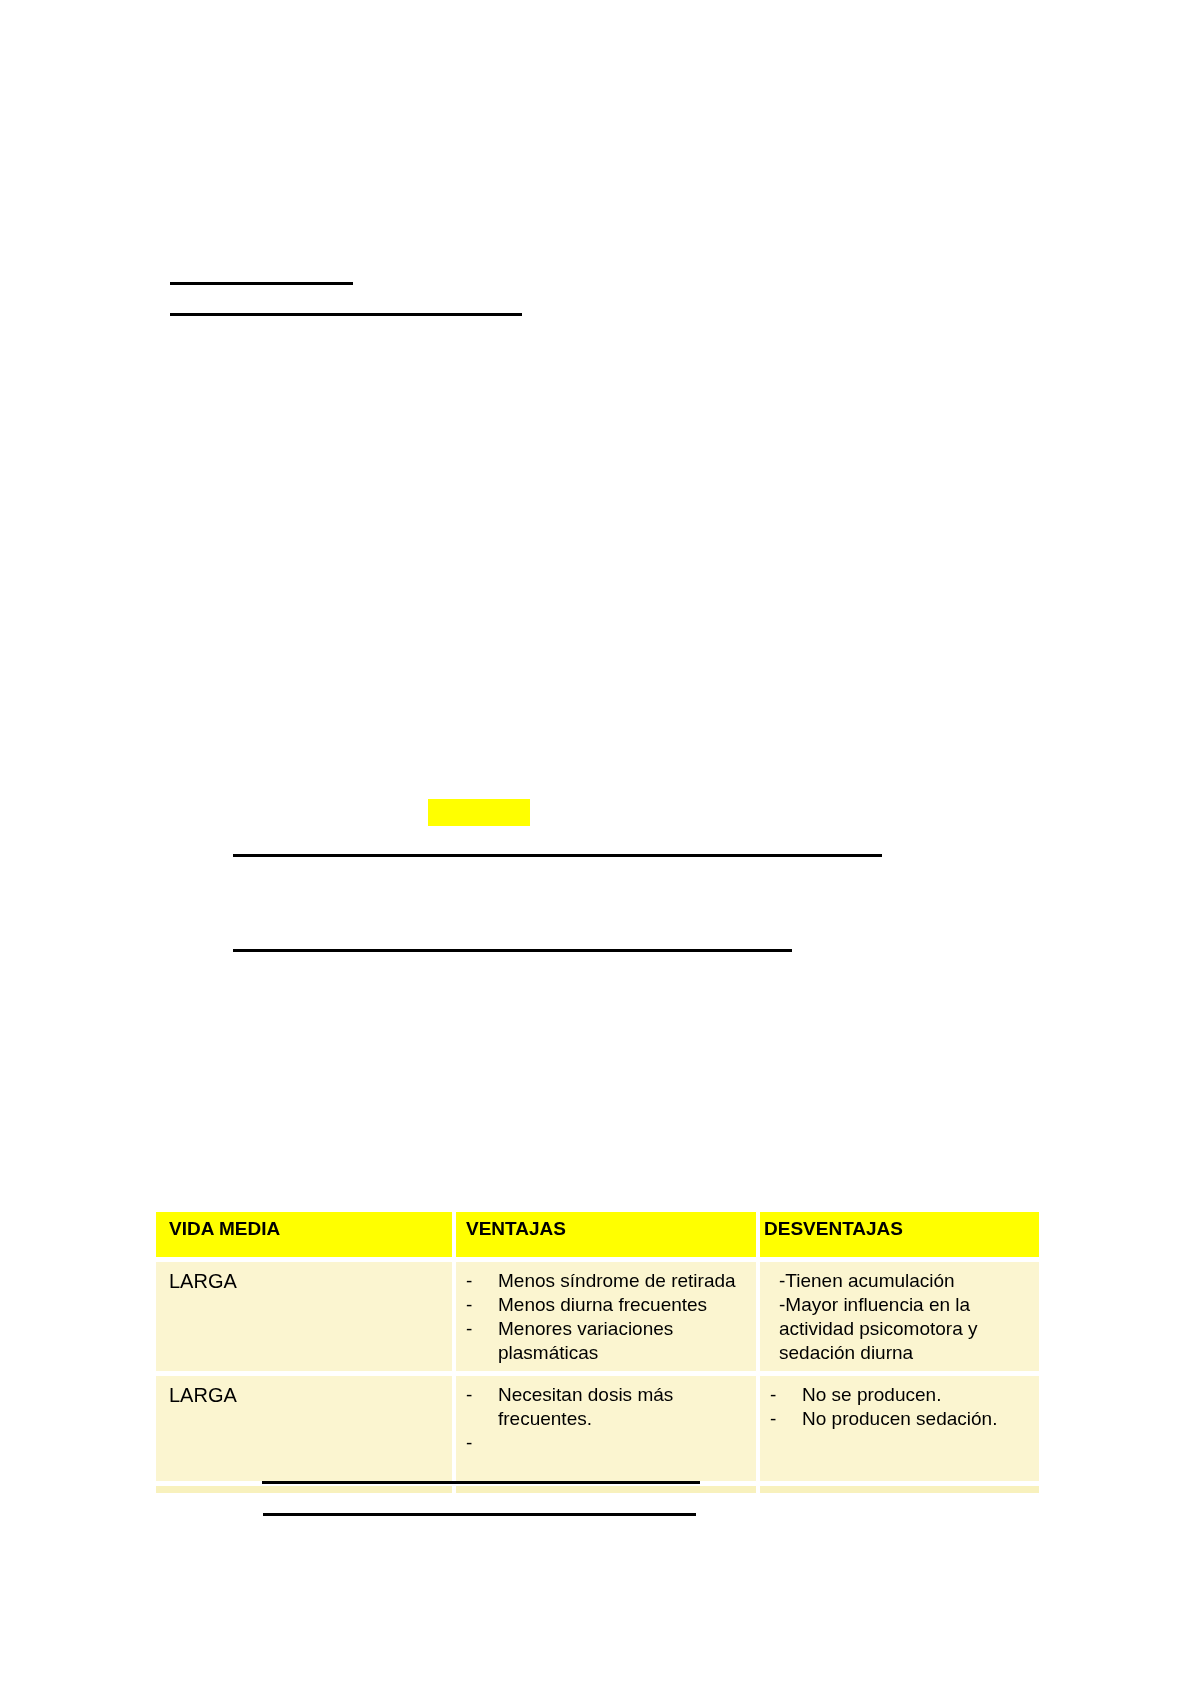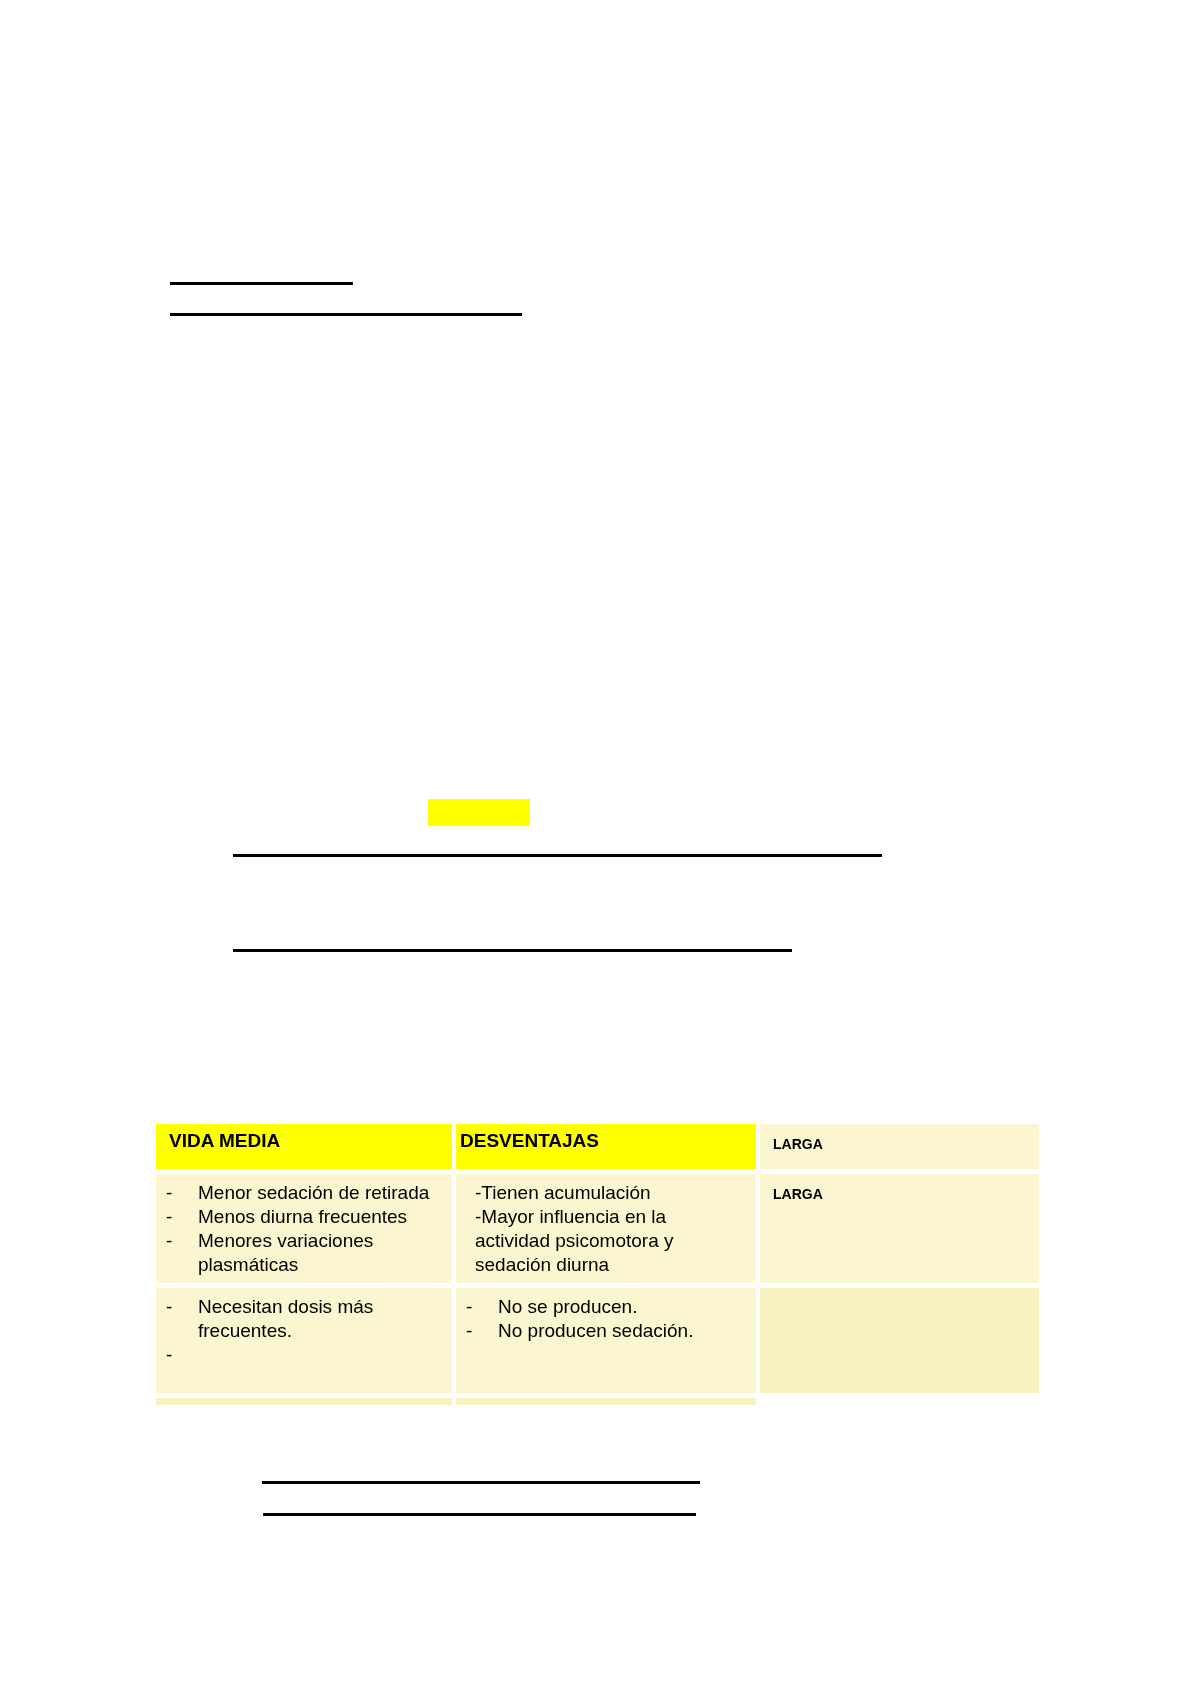--- a/index.html
+++ b/index.html
@@ -34,21 +34,21 @@
   .highlight {
     position: absolute;
     left: 428px; top: 799px;
     width: 102px; height: 27px;
     background: #ffff00;
   }
 
   
   .tbl {
     position: absolute;
-    left: 156px; top: 1124px;
+    left: 156px; top: 1212px;
     width: 883px;
     display: grid;
     grid-template-columns: 296px 300px 279px;
     grid-template-rows: 45px 109px 105px 7px;
     column-gap: 4px;
     row-gap: 5px;
   }
   .cell { box-sizing: border-box; overflow: hidden; }
   .head {
     background: #ffff00;
@@ -60,21 +60,21 @@
   .body-cell {
     background: #fbf5d0;
     font-size: 19px;
     line-height: 24px;
     padding-top: 7px;
   }
   .strip { background: #f8f1bd; }
   .pad-c1 { padding-left: 13px; }
   .pad-c2 { padding-left: 10px; }
   .pad-c3 { padding-left: 4px; }
-  .row-label { font-weight: bold; font-size: 14px; }
+  .row-label { font-weight: normal; font-size: 20px; }
   .bullet { display: flex; padding-left: 10px; }
   .bullet .bm { flex: none; width: 32px; }
   .bullet .bt { white-space: pre-line; }
   .plain { white-space: pre-line; padding-left: 19px; }
 </style>
 </head>
 <body>
 
 <div class="page">
 
@@ -84,31 +84,34 @@
   <div class="highlight"></div>
 
   <div class="uline l3"></div>
   <div class="uline l4"></div>
 
   <div class="tbl">
 
     <div class="cell head pad-c1">
       <span>VIDA MEDIA</span>
     </div>
+    <div class="cell head pad-c2">
+      <span>VENTAJAS</span>
+    </div>
     <div class="cell head pad-c3">
       <span>DESVENTAJAS</span>
     </div>
 
     <div class="cell body-cell pad-c1">
       <span class="row-label">LARGA</span>
     </div>
     <div class="cell body-cell">
       <div class="bullet">
         <span class="bm">-</span>
-        <span class="bt">Menor sedación de retirada</span>
+        <span class="bt">Menos síndrome de retirada</span>
       </div>
       <div class="bullet">
         <span class="bm">-</span>
         <span class="bt">Menos diurna frecuentes</span>
       </div>
       <div class="bullet">
         <span class="bm">-</span>
         <span class="bt">Menores variaciones
 plasmáticas</span>
       </div>

